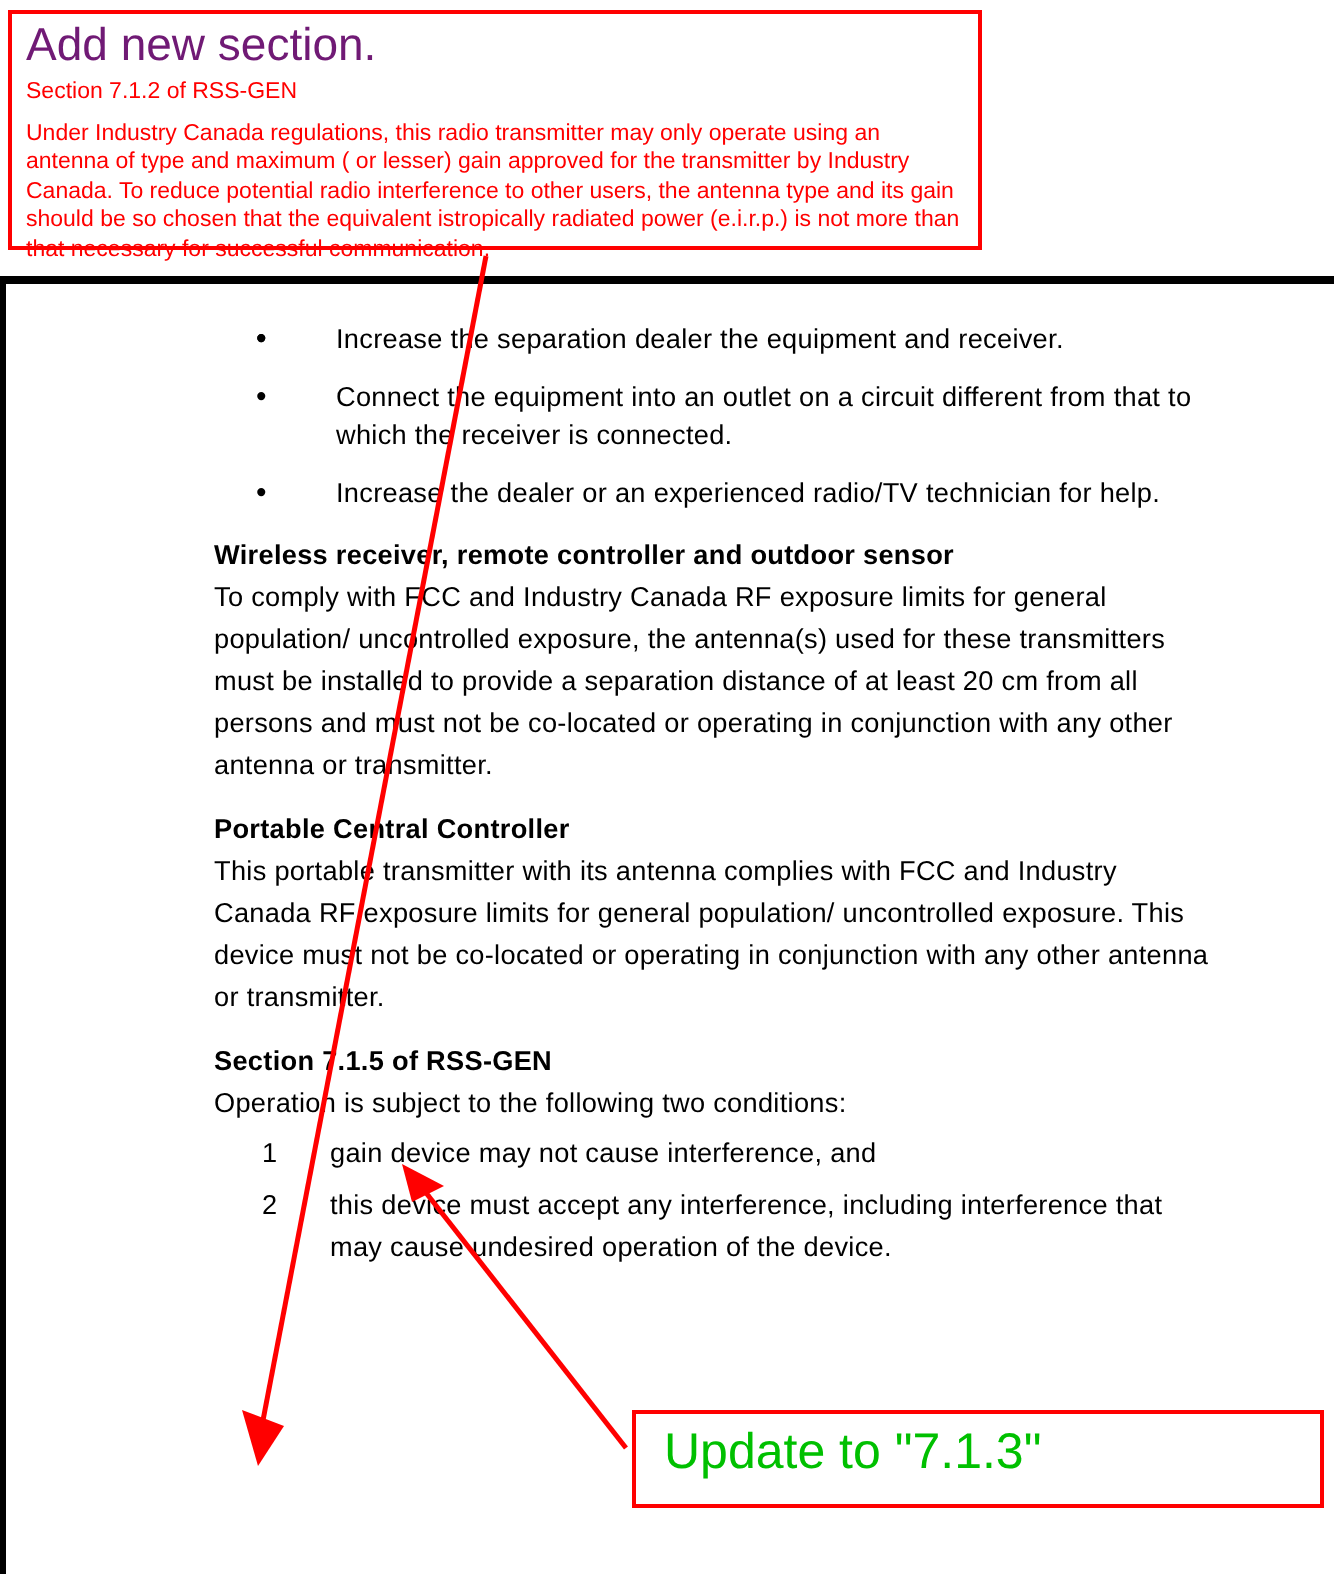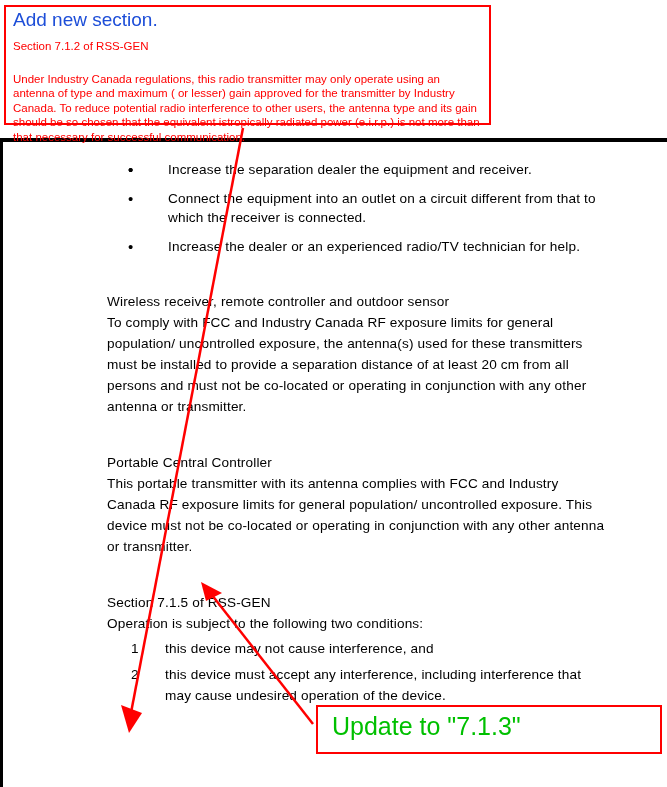--- a/index.html
+++ b/index.html
@@ -24,37 +24,37 @@
     height: 120px;
     border: 2px solid #ff0000;
     box-sizing: border-box;
     background: #ffffff;
     z-index: 5;
   }
   #annotation-title {
     position: absolute;
     left: 7px;
     top: 2px;
-    font-size: 19px;
-    color: #1d4ed8;
+    font-size: 23px;
+    color: #701a75;
     font-family: "Liberation Sans", sans-serif;
     white-space: nowrap;
   }
   #annotation-body {
     position: absolute;
     left: 7px;
     top: 32px;
     width: 470px;
     color: #ff0000;
     font-size: 11.5px;
     line-height: 14.5px;
     font-family: "Liberation Sans", sans-serif;
   }
   #annotation-body .ref-line {
-    margin-bottom: 18px;
+    margin-bottom: 6px;
   }
 
   
   #page-top-rule {
     position: absolute;
     left: 0;
     top: 138px;
     width: 667px;
     height: 4px;
     background: #000000;
@@ -99,22 +99,22 @@
     top: 0;
     font-size: 15px;
     line-height: 19px;
   }
 
   .para-block {
     margin-left: 107px;
     margin-right: 58px;
   }
   .para-heading {
-    font-weight: normal;
-    margin-top: 36px;
+    font-weight: bold;
+    margin-top: 12px;
     margin-bottom: 1px;
     line-height: 19px;
   }
   .para-text {
     line-height: 21px;
   }
 
   ol.numbers {
     list-style: none;
     margin: 4px 0 0 0;
@@ -212,21 +212,21 @@
   </div>
 
   <div class="para-block">
     <div class="para-heading">Section 7.1.5 of RSS-GEN</div>
     <div class="para-text">Operation is subject to the following two conditions:</div>
   </div>
 
   <ol class="numbers">
     <li>
       <span class="num">1</span>
-      <span>this device may not cause interference, and</span>
+      <span>gain device may not cause interference, and</span>
     </li>
     <li>
       <span class="num">2</span>
       <span>this device must accept any interference, including interference that may cause undesired operation of the device.</span>
     </li>
   </ol>
 
 </div>
 
 <div id="callout-box">

